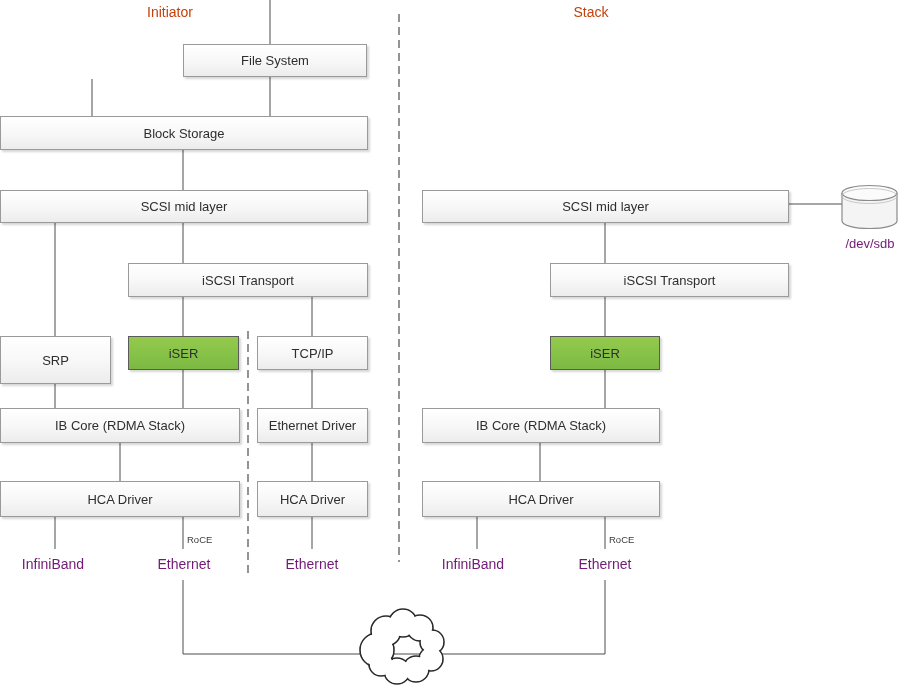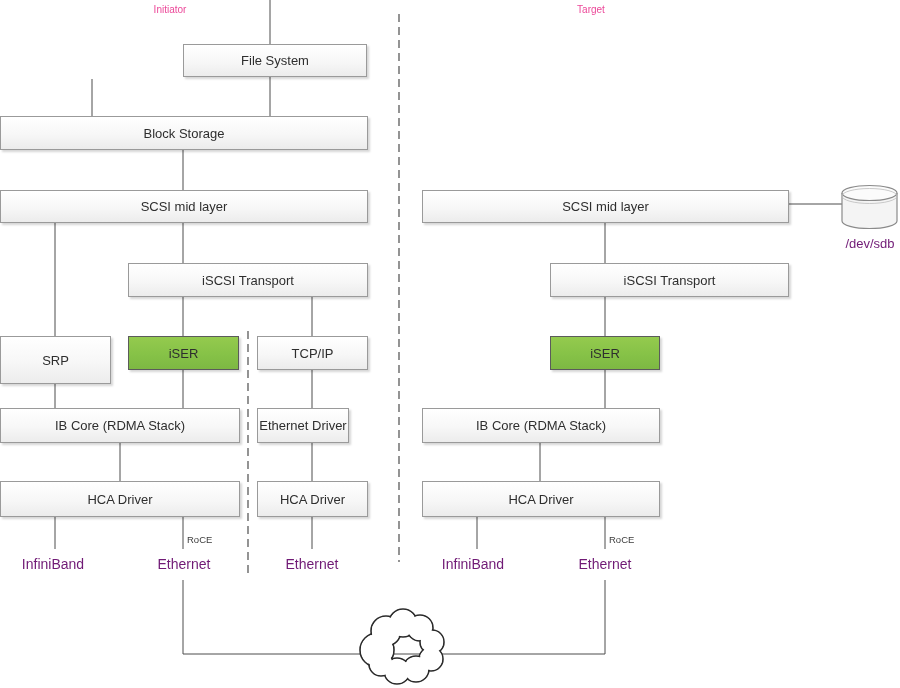--- a/index.html
+++ b/index.html
@@ -17,21 +17,21 @@
     box-shadow:2px 2px 2px rgba(0,0,0,0.16);
   }
   .box.green{
     background:linear-gradient(180deg,#94ca4e 0%,#86c247 55%,#7db843 100%);
     border-color:#5b5b5b;
   }
   .clabel{
     position:absolute;transform:translateX(-50%);
     font-size:14px;white-space:nowrap;color:#701a75;
   }
-  .seclabel{position:absolute;transform:translateX(-50%);font-size:10px;color:#ec4899;}
+  .seclabel{position:absolute;transform:translateX(-50%);font-size:14px;color:#c2410c;}
   .tinylabel{position:absolute;font-size:9.5px;color:#3c3c3c;white-space:nowrap;margin-top:14px;}
 </style>
 </head>
 <body>
 
 <div id="canvas">
 
   <svg id="wires" viewBox="0 0 900 688" xmlns="http://www.w3.org/2000/svg">
     <g stroke="#4d4d4d" stroke-width="1" fill="none">
       <path d="M270 0 V44"></path>
@@ -90,31 +90,31 @@
     </g>
 
     <g stroke="#8a8a8a" stroke-width="1.2">
       <path d="M842 193 v28 a27.5 7.5 0 0 0 55 0 v-28" fill="#f4f4f4"></path>
       <ellipse cx="869.5" cy="193" rx="27.5" ry="7.5" fill="#fbfbfb"></ellipse>
       <ellipse cx="869.5" cy="196" rx="27.5" ry="7.5" fill="none" stroke-width="0.8" stroke="#bdbdbd"></ellipse>
     </g>
   </svg>
 
   <div class="seclabel" style="left:170px;top:4px;">Initiator</div>
-  <div class="seclabel" style="left:591px;top:4px;">Target</div>
+  <div class="seclabel" style="left:591px;top:4px;">Stack</div>
 
   <div class="box" style="left:0;top:116px;width:368px;height:34px;">Block Storage</div>
   <div class="box" style="left:183px;top:44px;width:184px;height:33px;">File System</div>
   <div class="box" style="left:0;top:190px;width:368px;height:33px;">SCSI mid layer</div>
   <div class="box" style="left:128px;top:263px;width:240px;height:34px;">iSCSI Transport</div>
   <div class="box" style="left:0;top:336px;width:111px;height:48px;">SRP</div>
   <div class="box green" style="left:128px;top:336px;width:111px;height:34px;">iSER</div>
   <div class="box" style="left:257px;top:336px;width:111px;height:34px;">TCP/IP</div>
   <div class="box" style="left:0;top:408px;width:240px;height:35px;">IB Core (RDMA Stack)</div>
-  <div class="box" style="left:257px;top:408px;width:92px;height:35px;">Ethernet Driver</div>
+  <div class="box" style="left:257px;top:408px;width:111px;height:35px;">Ethernet Driver</div>
   <div class="box" style="left:0;top:481px;width:240px;height:36px;">HCA Driver</div>
   <div class="box" style="left:257px;top:481px;width:111px;height:36px;">HCA Driver</div>
 
   <div class="box" style="left:422px;top:190px;width:367px;height:33px;">SCSI mid layer</div>
   <div class="box" style="left:550px;top:263px;width:239px;height:34px;">iSCSI Transport</div>
   <div class="box green" style="left:550px;top:336px;width:110px;height:34px;">iSER</div>
   <div class="box" style="left:422px;top:408px;width:238px;height:35px;">IB Core (RDMA Stack)</div>
   <div class="box" style="left:422px;top:481px;width:238px;height:36px;">HCA Driver</div>
 
   <div class="tinylabel" style="left:187px;top:520px;">RoCE</div>

